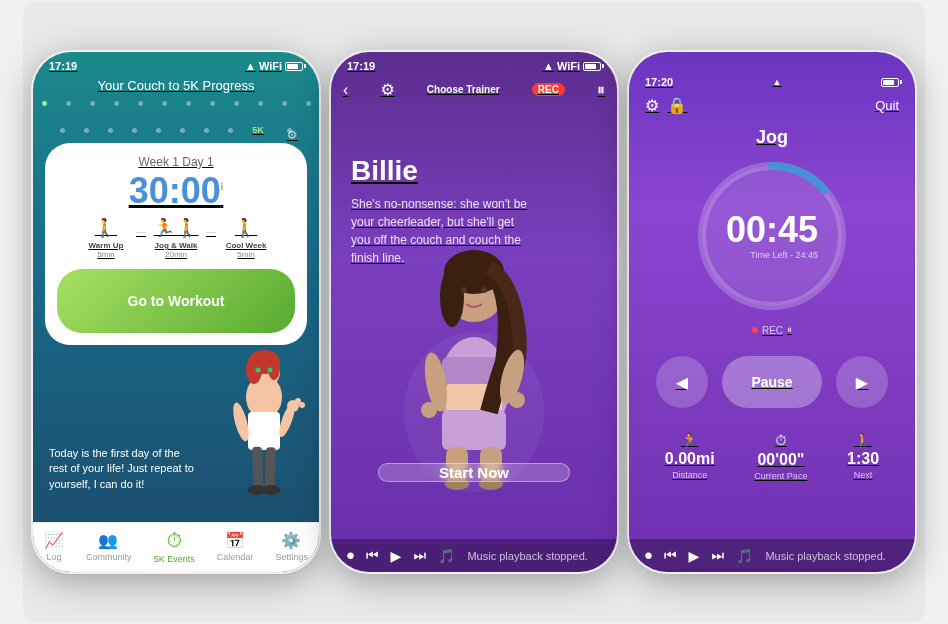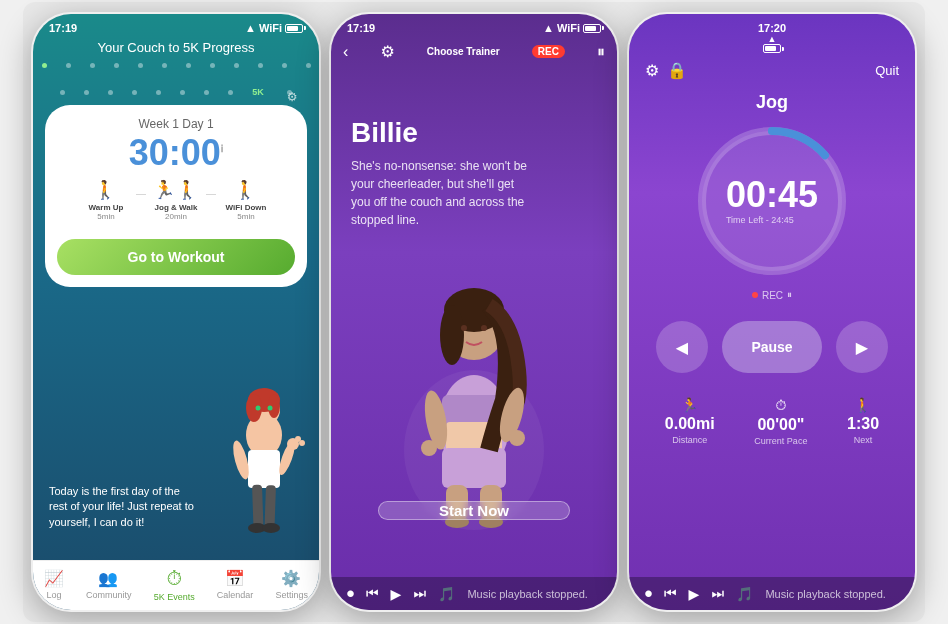--- a/index.html
+++ b/index.html
@@ -20,26 +20,27 @@
       padding: 8px;
       background: #e8e8e8;
       border-radius: 12px;
       height: 620px;
       align-items: center;
     }
 
     
     .phone {
       width: 290px;
-      height: 600px;
+      height: 524px;
       border-radius: 40px;
       overflow: hidden;
       position: relative;
       box-shadow: 0 8px 32px rgba(0,0,0,0.3);
       border: 2px solid rgba(255,255,255,0.3);
+      text-decoration: underline;
     }
 
     
     .screen1 {
       background: linear-gradient(180deg, #1a8a8a 0%, #1a6b8a 40%, #1a4a6a 100%);
       width: 100%;
       height: 100%;
       display: flex;
       flex-direction: column;
     }
@@ -154,26 +155,26 @@
       color: #ccc;
       font-size: 10px;
       margin-bottom: 14px;
     }
 
     .go-button {
       background: linear-gradient(135deg, #a8e063, #56ab2f);
       color: white;
       border: none;
       border-radius: 25px;
-      padding: 10px 0;
+      padding: 24px 0;
       width: 100%;
       font-size: 14px;
       font-weight: 600;
       cursor: pointer;
-      margin-top: 14px;
+      margin-top: 6px;
     }
 
     .trainer-avatar {
       position: absolute;
       bottom: 70px;
       right: 10px;
       width: 90px;
       height: 160px;
       z-index: 3;
     }
@@ -323,25 +324,24 @@
       height: 100%;
       display: flex;
       flex-direction: column;
       position: relative;
     }
 
     .screen3 .status-bar {
       display: flex;
       justify-content: space-between;
       align-items: center;
-      padding: 8px 16px 4px;
+      padding: 24px 16px 4px;
       color: white;
       font-size: 11px;
       font-weight: 600;
-      flex-direction: column;
     }
 
     .screen3 .top-icons {
       display: flex;
       justify-content: space-between;
       align-items: center;
       padding: 4px 16px 8px;
       color: white;
     }
 
@@ -366,21 +366,21 @@
 
     .timer-circle svg {
       transform: rotate(-90deg);
     }
 
     .timer-display {
       position: absolute;
       top: 50%;
       left: 50%;
       transform: translate(-50%, -50%);
-      text-align: left;
+      text-align: right;
     }
 
     .timer-display .big-time {
       font-size: 36px;
       font-weight: bold;
       color: white;
       line-height: 1;
     }
 
     .timer-display .time-left {
@@ -573,21 +573,21 @@
           </div>
           <div class="arrow-between">—</div>
           <div class="workout-step">
             <div class="icon-area" style="display:flex;gap:2px;">🏃🚶</div>
             <div class="step-name">Jog &amp; Walk</div>
             <div class="step-time">20min</div>
           </div>
           <div class="arrow-between">—</div>
           <div class="workout-step">
             <div class="icon-area">🚶</div>
-            <div class="step-name">WiFi Down</div>
+            <div class="step-name">Cool Week</div>
             <div class="step-time">5min</div>
           </div>
         </div>
 
         <button class="go-button">Go to Workout</button>
       </div>
 
       <div class="motivation-text">Today is the first day of the rest of your life! Just repeat to yourself, I can do it!</div>
 
       <div class="trainer-avatar">
@@ -664,21 +664,21 @@
       <div class="top-bar">
         <span style="font-size:16px;color:white;">‹</span>
         <span style="font-size:16px;color:white;">⚙</span>
         <span class="title">Choose Trainer</span>
         <span class="record-pill">REC</span>
         <span style="color:white;">⏸</span>
       </div>
 
       <div class="trainer-info">
         <div class="trainer-name">Billie</div>
-        <div class="trainer-desc">She's no-nonsense: she won't be your cheerleader, but she'll get you off the couch and across the stopped line.</div>
+        <div class="trainer-desc">She's no-nonsense: she won't be your cheerleader, but she'll get you off the couch and couch the finish line.</div>
       </div>
 
       <div class="trainer2-figure">
         <svg width="200" height="280" viewBox="0 0 200 280" xmlns="http://www.w3.org/2000/svg">
 
           <ellipse cx="100" cy="200" rx="70" ry="80" fill="rgba(255,255,255,0.05)"></ellipse>
 
           <ellipse cx="100" cy="175" rx="35" ry="50" fill="#c8a0d8"></ellipse>
 
           <rect x="68" y="145" width="64" height="30" rx="6" fill="#b088c8"></rect>

